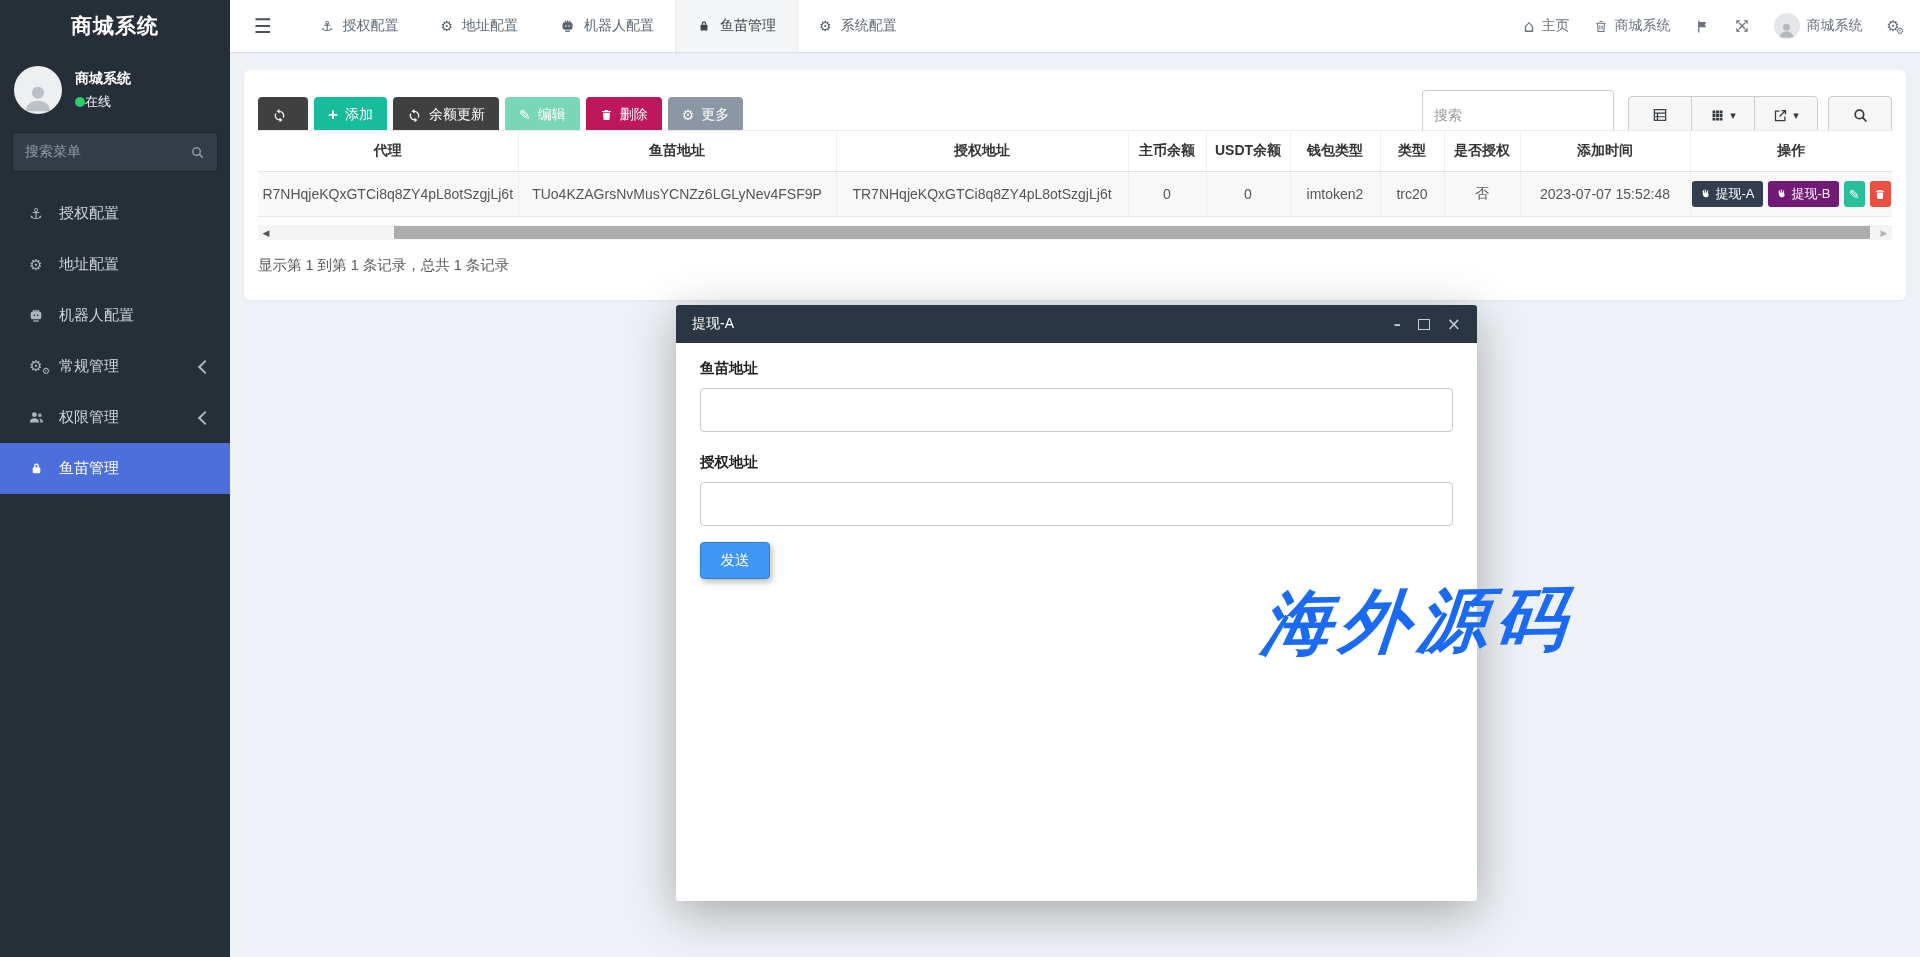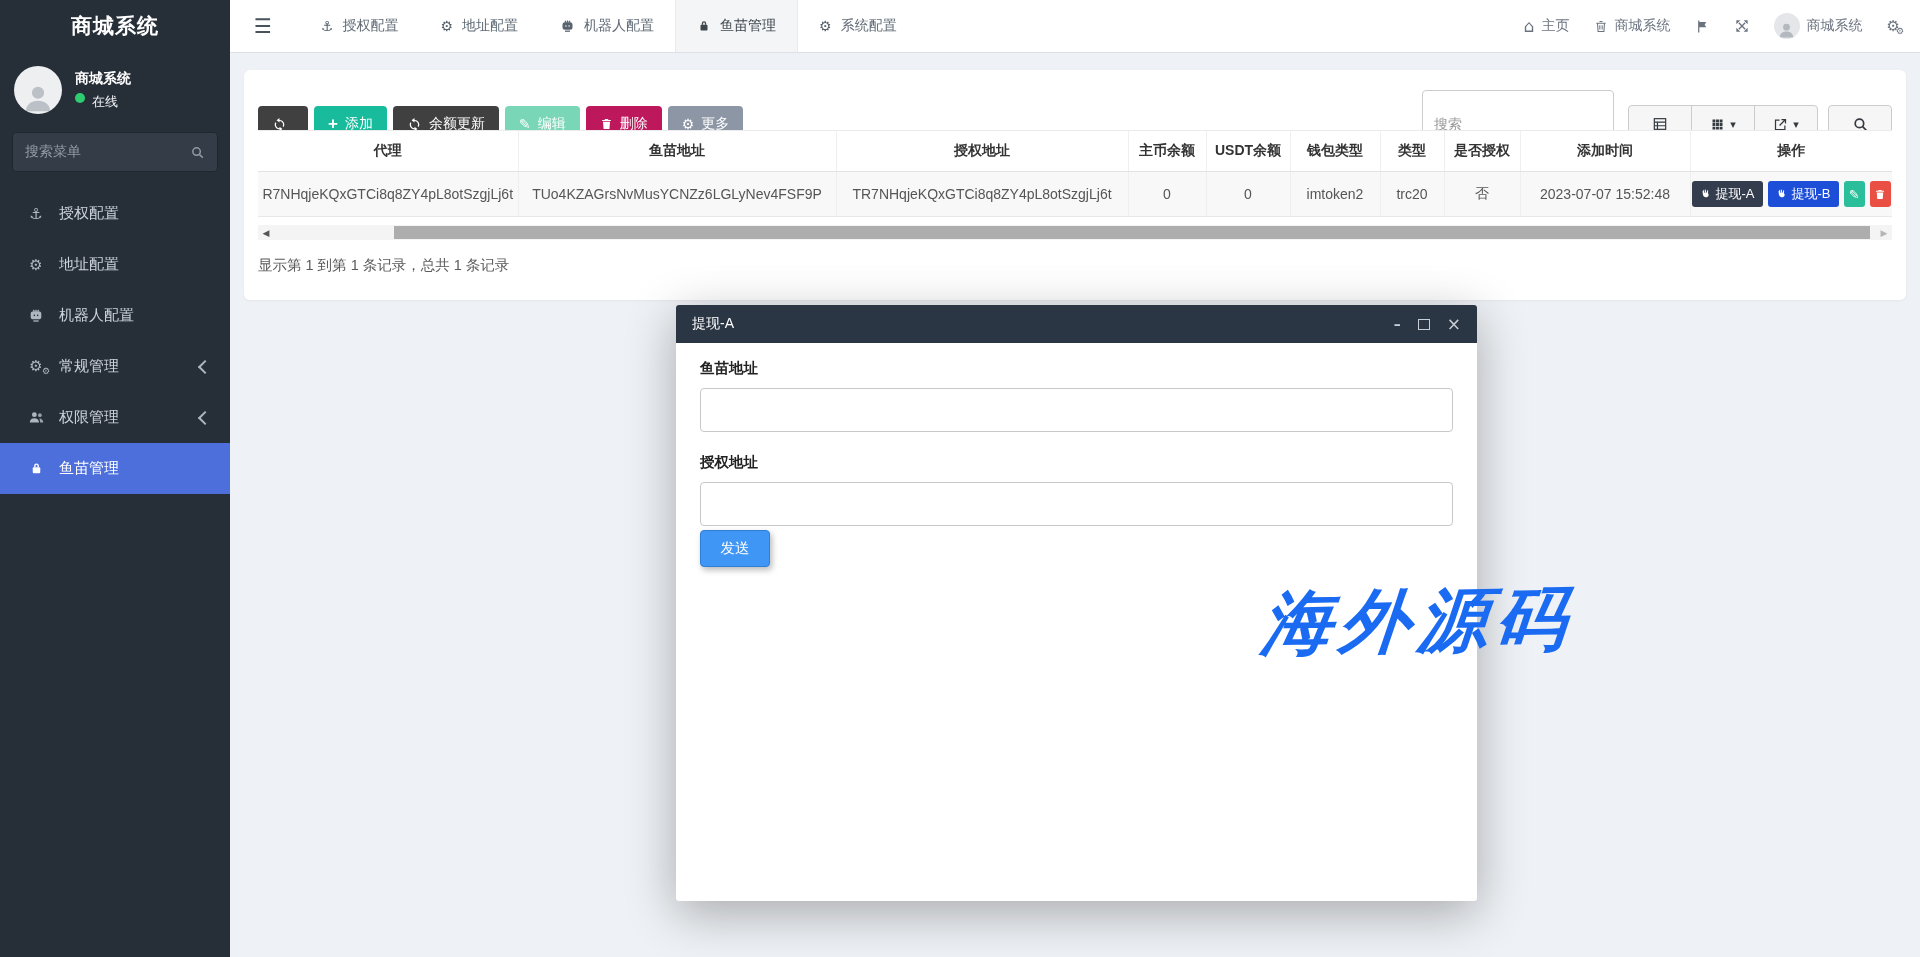--- a/index.html
+++ b/index.html
@@ -9,21 +9,21 @@
     background:#eef1f5;font-size:14px;color:#333;
   }
   svg{display:block}
   
   .sidebar{position:absolute;left:0;top:0;width:230px;height:957px;background:#262e38;color:#ccd3da;z-index:5}
   .brand{height:52px;display:flex;align-items:center;justify-content:center;color:#fff;font-size:21px;font-weight:600;letter-spacing:1px}
   .user-panel{display:flex;align-items:center;gap:13px;padding:14px 14px 10px 14px}
   .avatar-lg{width:48px;height:48px;border-radius:50%;background:#edeff1;display:flex;align-items:flex-end;justify-content:center;overflow:hidden}
   .user-meta{display:flex;flex-direction:column;gap:5px}
   .user-name{color:#fff;font-weight:bold;font-size:14px}
-  .user-status{display:flex;gap:7px;color:#f2f5f7;font-size:13px}
+  .user-status{display:flex;align-items:center;color:#f2f5f7;font-size:13px}
   .dot{width:10px;height:10px;border-radius:50%;background:#2ecc71}
   .side-search{margin:8px 12px 16px 12px;height:38px;background:#343d47;border:1px solid #1f262e;border-radius:4px;display:flex;align-items:center;padding:0 12px;color:#929aa5}
   .side-search .ph{flex:1;font-size:14px}
   .menu{list-style:none;margin:6px 0 0 0;padding:0}
   .menu-item{height:51px;display:flex;align-items:center;gap:13px;padding:0 16px 0 26px;font-size:15px;position:relative;cursor:pointer}
   .menu-item .mi{width:20px;display:flex;justify-content:center;color:#aeb6bf}
   .menu-item.active{background:#4d6fdc;color:#fff}
   .menu-item.active .mi{color:#fff}
   .chev{width:8px;height:8px;border-left:2px solid #aeb6bf;border-top:2px solid #aeb6bf;transform:rotate(-45deg);position:absolute;right:20px}
   .glyph{font-family:"DejaVu Sans",sans-serif}
@@ -43,60 +43,60 @@
   .card{position:absolute;left:244px;top:70px;width:1662px;height:230px;background:#fff;border-radius:6px;box-shadow:0 1px 3px rgba(0,0,0,.05);z-index:4}
   .toolbar{position:absolute;left:14px;top:20px;right:14px;display:flex;gap:6px;align-items:center}
   .btn{height:36px;border:none;border-radius:4px;color:#fff;font-size:14px;display:inline-flex;align-items:center;gap:7px;padding:0 14px;cursor:pointer}
   .btn .bi{display:flex}
   .btn.dark{background:#404040}
   .btn.green{background:#18bc9c}
   .btn.green-light{background:#79d6b6}
   .btn.red-light{background:#be185d}
   .btn.gray{background:#8d96a5}
   .tb-right{margin-left:auto;display:flex;align-items:center}
-  .tb-search{width:168px;height:34px;border:1px solid #ccc;border-radius:4px;padding:16px 11px;font-size:14px;color:#555;outline:none;font-family:inherit}
+  .tb-search{width:168px;height:34px;border:1px solid #ccc;border-radius:4px;padding:7px 11px;font-size:14px;color:#555;outline:none;font-family:inherit}
   .tb-search::placeholder{color:#999}
   .btn-group{display:flex;margin-left:14px}
   .icon-btn{height:36px;min-width:46px;border:1px solid #ccc;background:#f6f6f6;display:flex;align-items:center;justify-content:center;color:#343a40;gap:5px;cursor:pointer;padding:0 8px}
   .btn-group .icon-btn+.icon-btn{margin-left:-1px}
   .btn-group .icon-btn:first-child{border-radius:4px 0 0 4px}
   .btn-group .icon-btn:last-child{border-radius:0 4px 4px 0}
   .icon-btn.single{border-radius:4px;margin-left:10px}
   .caret{font-size:11px;color:#343a40}
   
   .tablewrap{position:absolute;left:14px;top:60px;width:1634px}
   table{border-collapse:collapse;table-layout:fixed;width:1634px}
   th{height:38px;font-size:14px;color:#333;font-weight:bold;text-align:center;border-top:1px solid #ebebeb;border-bottom:1px solid #e2e2e2;border-right:1px solid #efefef;background:#fff}
   th:last-child,td:last-child{border-right:none}
   td{height:42px;font-size:14px;color:#555;text-align:center;background:#f8f8f9;border-bottom:1px solid #e8e8e8;border-right:1px solid #efefef;white-space:nowrap;overflow:hidden}
   .acts{display:flex;align-items:center;justify-content:center;gap:5px}
   .act{display:inline-flex;align-items:center;gap:5px;color:#fff;font-size:13px;border:none;border-radius:3px;padding:4px 8px;cursor:pointer}
   .act.a{background:#343d4d}
-  .act.b{background:#1d4ed8}
+  .act.b{background:#701a75}
   .act.sq{width:28px;height:26px;padding:0;justify-content:center}
   .act.edit{background:#2abf9a}
   .act.del{background:#ea4f43}
   
   .hscroll{position:absolute;left:14px;top:155px;width:1634px;height:15px;background:#f4f4f4;display:flex;align-items:center}
   .hs-arrow{width:16px;text-align:center;font-size:9px;color:#555;cursor:pointer}
   .hs-arrow.right{color:#b5b5b5}
   .hs-track{flex:1;height:15px;position:relative}
   .hs-thumb{position:absolute;left:120px;right:6px;top:1px;height:13px;background:#adadad;cursor:grab}
   .summary{position:absolute;left:14px;top:186px;color:#5a5a5a;font-size:14.5px}
   
   .modal{position:absolute;left:676px;top:305px;width:801px;height:596px;background:#fff;border-radius:3px;box-shadow:0 12px 50px rgba(0,0,0,.30);z-index:20}
   .modal-header{height:38px;background:#2b3644;color:#fff;display:flex;align-items:center;padding:0 16px;font-size:14px;border-radius:3px 3px 0 0}
   .win-ctrls{margin-left:auto;display:flex;align-items:center;gap:17px;color:#c9ced6}
   .wc{cursor:pointer;display:flex;align-items:center;justify-content:center;font-size:14px;line-height:1}
   .wc-box{width:10px;height:9px;border:1.5px solid #c9ced6}
   .modal-body{padding:16px 24px}
   .field-label{font-weight:bold;color:#222;font-size:14.5px}
   .field-input{width:753px;height:44px;margin-top:10px;border:1px solid #c9c9c9;border-radius:4px;outline:none;font-size:15px;padding:0 12px;box-sizing:border-box;font-family:inherit}
   .lbl2{display:block;margin-top:21px}
-  .send{margin-top:4px;width:70px;height:37px;background:#4096f4;border:1px solid #2f7fd6;border-radius:4px;color:#fff;font-size:14.5px;cursor:pointer;box-shadow:2px 3px 6px rgba(0,0,0,.28);font-family:inherit}
+  .send{margin-top:16px;width:70px;height:37px;background:#4096f4;border:1px solid #2f7fd6;border-radius:4px;color:#fff;font-size:14.5px;cursor:pointer;box-shadow:2px 3px 6px rgba(0,0,0,.28);font-family:inherit}
   
   .watermark{position:absolute;left:1262px;top:575px;z-index:30;color:#1a6bf2;font-size:70px;font-weight:bold;font-style:italic;font-family:"DejaVu Serif","Liberation Serif",serif;transform:skewX(-6deg) rotate(-1deg);letter-spacing:8px;white-space:nowrap}
 </style>
 </head>
 <body>
 
 <aside class="sidebar">
   <div class="brand">商城系统</div>
 
   <div class="user-panel">

